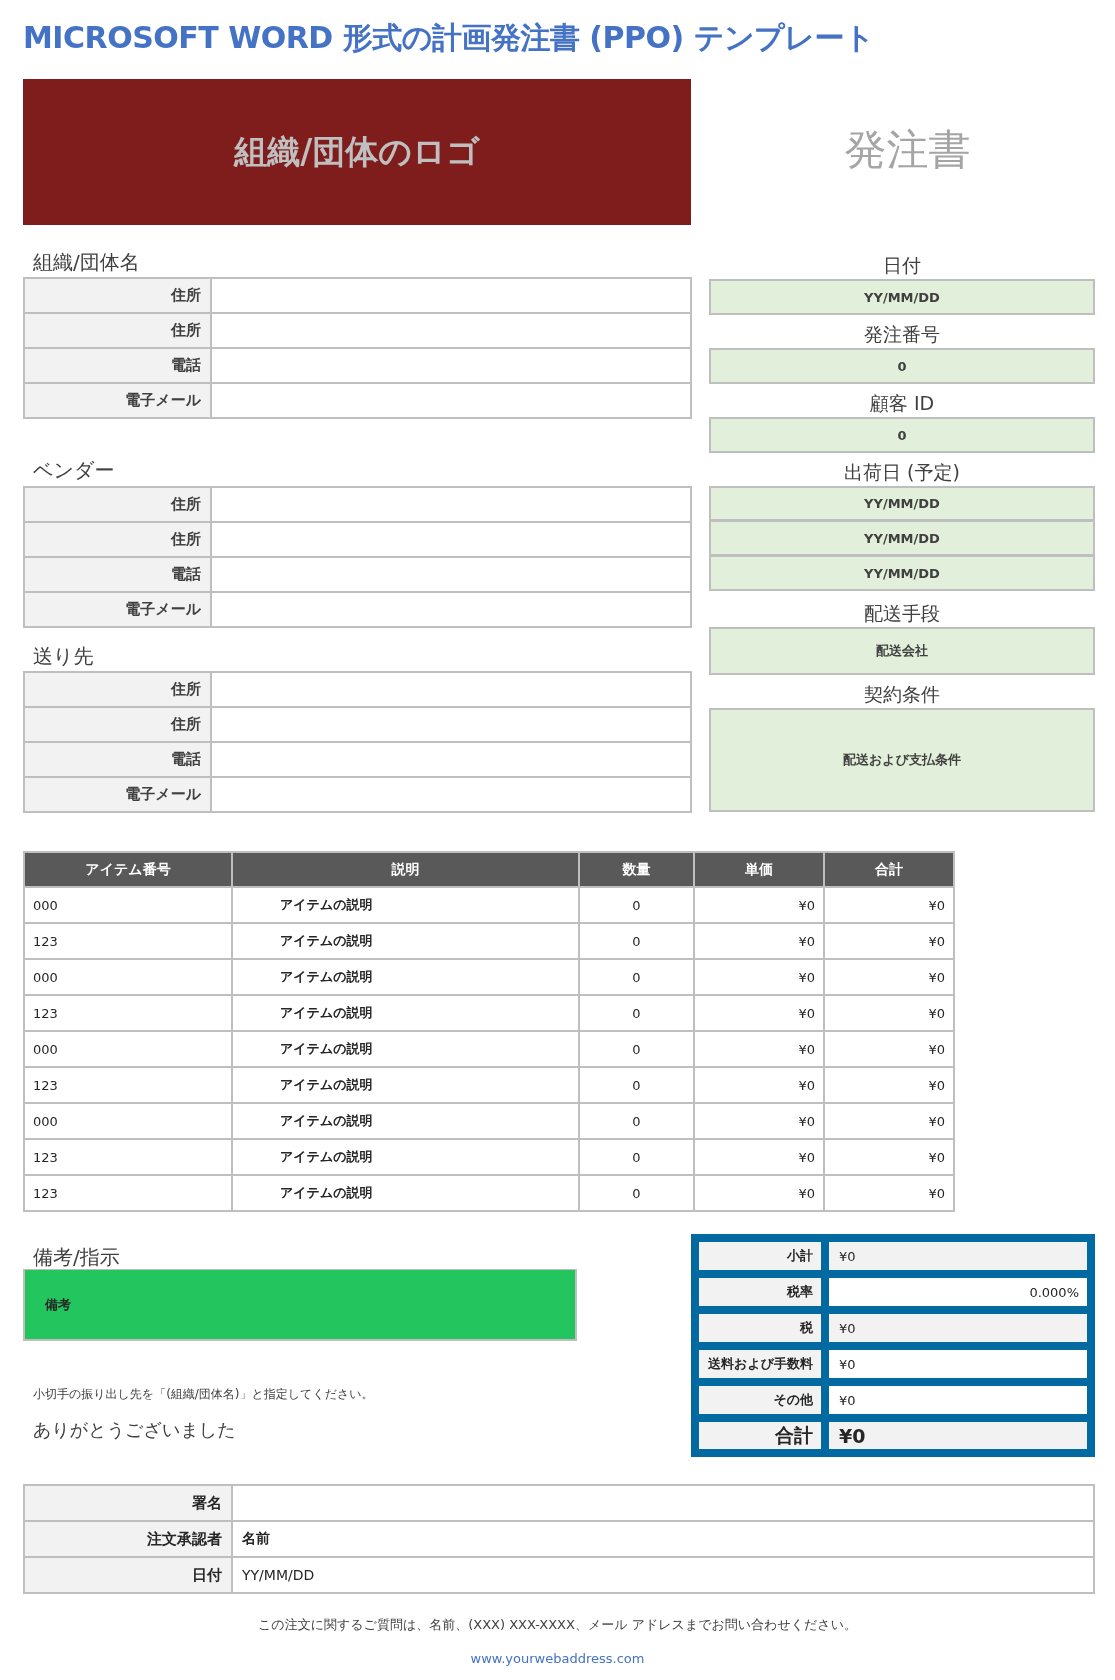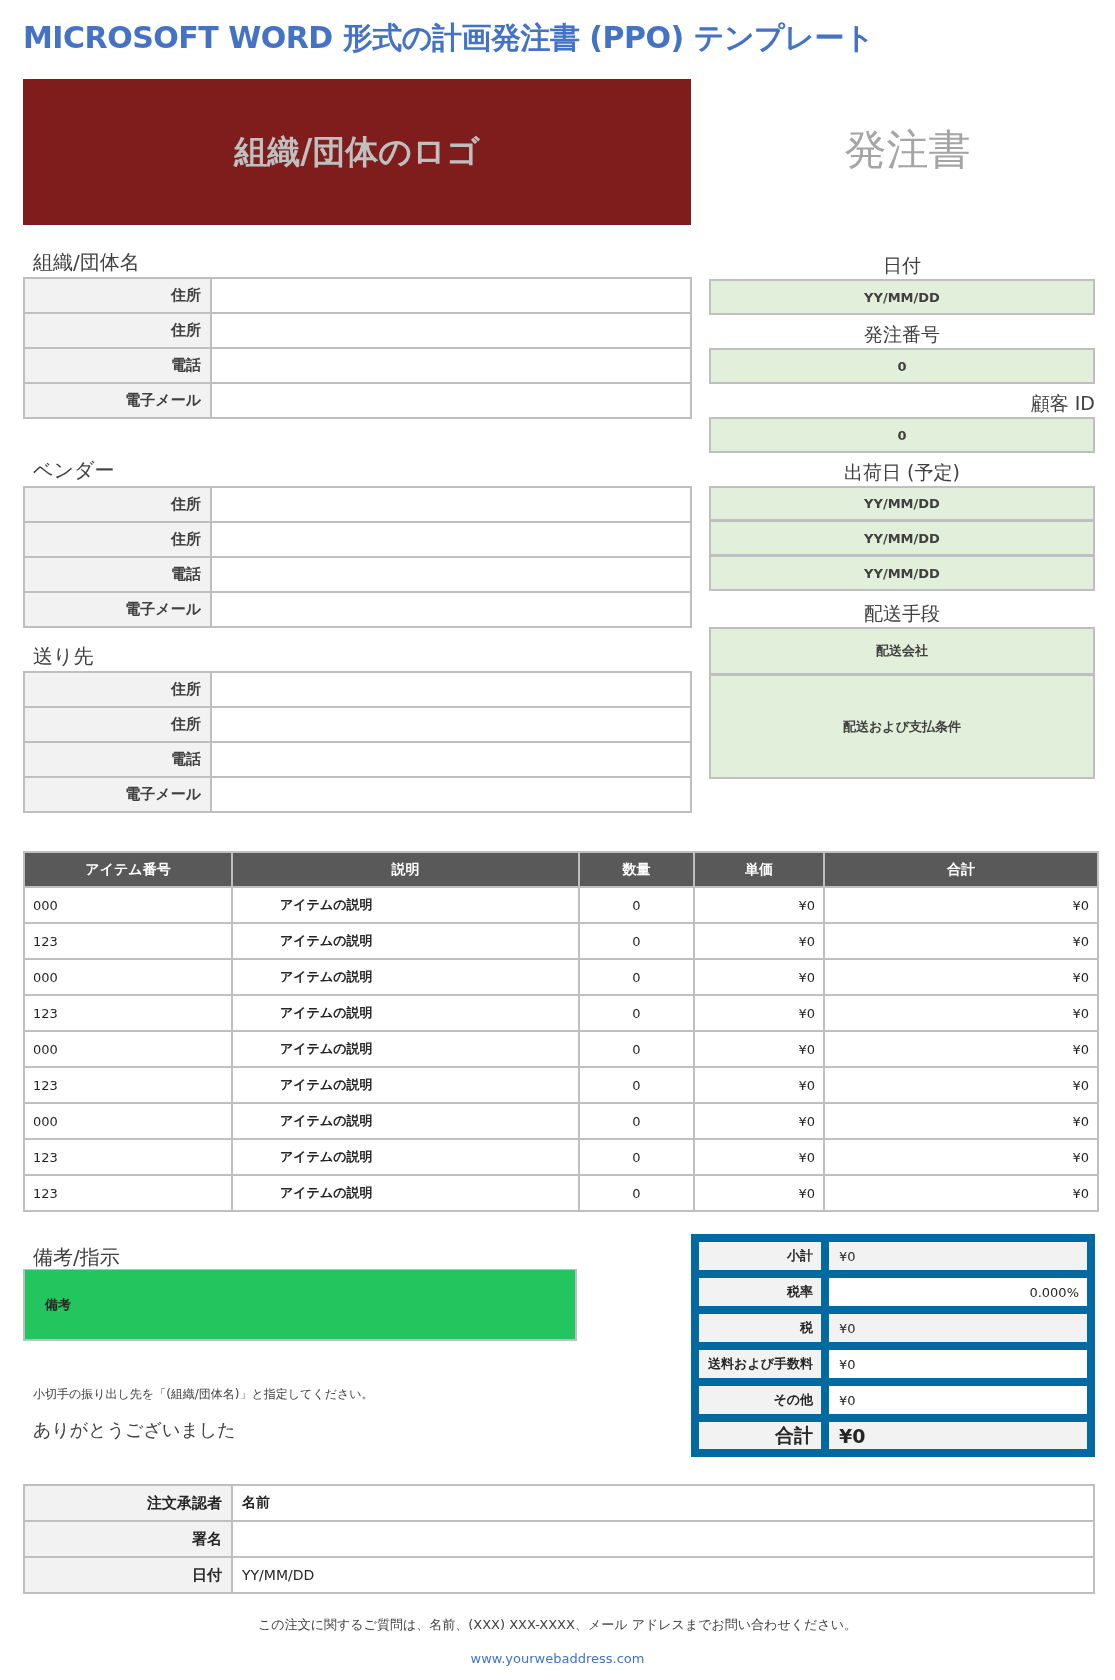--- a/index.html
+++ b/index.html
@@ -39,21 +39,21 @@
     table.info td.val { background: #fff; }
 
     .side-col { left: 709px; width: 386px; }
     .side-label { text-align: center; font-size: 19px; color: #404040; height: 28px; line-height: 28px; }
     .side-box {
       border: 2px solid #bfbfbf; background: #e2efda; text-align: center;
       font-size: 13px; font-weight: bold; color: #404040; display: flex; align-items: center; justify-content: center;
     }
     .side-box + .side-box { border-top-width: 1px; }
 
-    table.items { border-collapse: collapse; left: 23px; top: 851px; width: 1076px; }
+    table.items { border-collapse: collapse; left: 23px; top: 851px; width: 932px; }
     table.items th {
       background: #595959; color: #fff; font-size: 14px; font-weight: bold; height: 35px;
       border: 2px solid #bfbfbf; border-top: 2px solid #bfbfbf;
     }
     table.items td {
       height: 36px; border: 2px solid #bfbfbf; font-size: 13px; color: #262626; padding: 0 8px;
     }
     table.items td.c-num { text-align: left; }
     table.items td.c-desc { text-align: left; font-weight: bold; padding-left: 47px; }
     table.items td.c-qty { text-align: center; }
@@ -163,38 +163,39 @@
 
 <div class="abs side-col" style="top:251px;">
   <div class="side-label">日付</div>
   <div class="side-box" style="height:36px;">
     <span>YY/MM/DD</span>
   </div>
   <div class="side-label" style="margin-top:5px;">発注番号</div>
   <div class="side-box" style="height:36px;">
     <span>0</span>
   </div>
-  <div class="side-label" style="margin-top:5px;text-align:right;">顧客 ID</div>
+  <div class="side-label" style="margin-top:5px;">顧客 ID</div>
   <div class="side-box" style="height:36px;">
     <span>0</span>
   </div>
   <div class="side-label" style="margin-top:5px;">出荷日 (予定)</div>
   <div class="side-box" style="height:35px;">
     <span>YY/MM/DD</span>
   </div>
   <div class="side-box" style="height:35px;">
     <span>YY/MM/DD</span>
   </div>
   <div class="side-box" style="height:35px;">
     <span>YY/MM/DD</span>
   </div>
   <div class="side-label" style="margin-top:8px;">配送手段</div>
   <div class="side-box" style="height:48px;">
     <span>配送会社</span>
   </div>
+  <div class="side-label" style="margin-top:5px;">契約条件</div>
   <div class="side-box" style="height:104px;">
     <span>配送および支払条件</span>
   </div>
 </div>
 
 <table class="abs items">
   <thead>
     <tr>
       <th style="width:208px;">アイテム番号</th>
       <th style="width:347px;">説明</th>
@@ -303,28 +304,28 @@
   <tr class="grey grand">
     <td class="lbl">合計</td>
     <td class="val">¥0</td>
   </tr>
 </tbody>
   </table>
 
 <table class="abs approval">
   <tbody>
       <tr>
+    <td class="lbl">署名</td>
+    <td class="val"></td>
+  </tr>
+  <tr>
     <td class="lbl">注文承認者</td>
     <td class="val">名前</td>
   </tr>
   <tr>
-    <td class="lbl">署名</td>
-    <td class="val"></td>
-  </tr>
-  <tr>
     <td class="lbl">日付</td>
     <td class="val plain">YY/MM/DD</td>
   </tr>
 </tbody>
   </table>
 
 <div class="abs footer-contact">この注文に関するご質問は、名前、(XXX) XXX-XXXX、メール アドレスまでお問い合わせください。</div>
 <div class="abs footer-url">www.yourwebaddress.com</div>
 
 </body></html>

